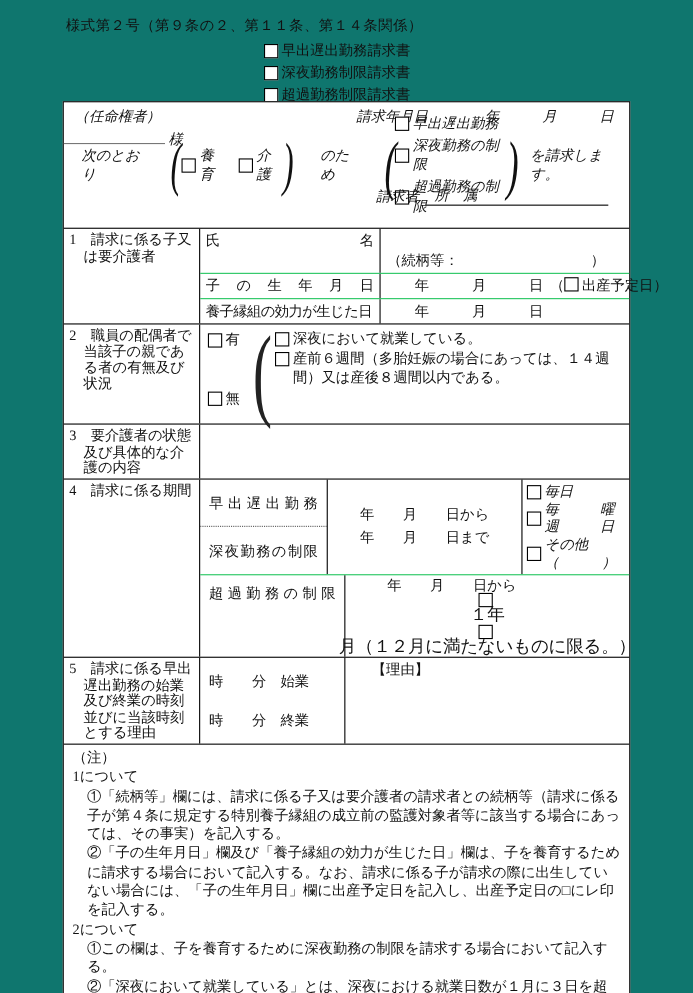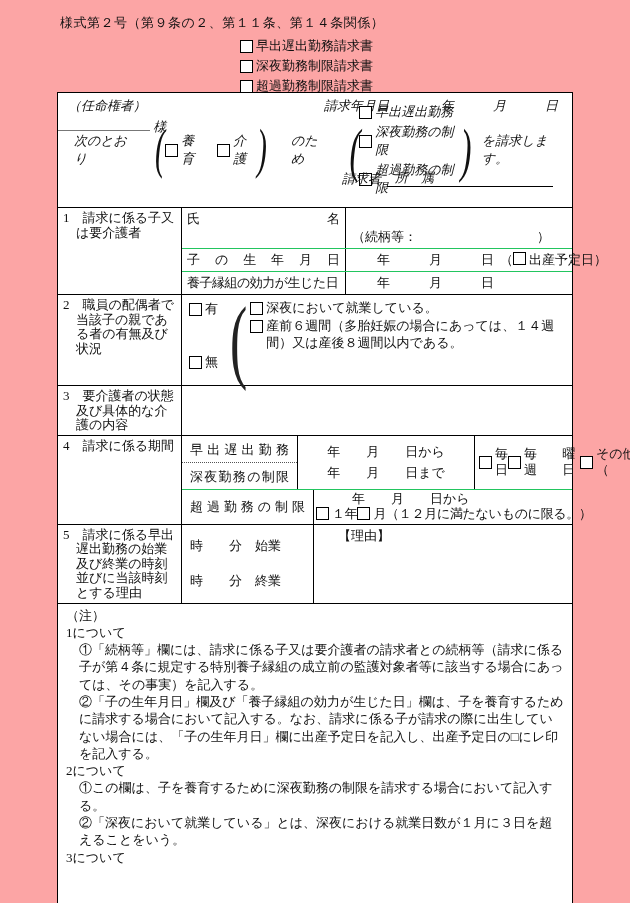--- a/index.html
+++ b/index.html
@@ -1,17 +1,17 @@
 <!DOCTYPE html>
 <html lang="ja"><head>
 <meta charset="utf-8">
 <style>
   html,body{margin:0;padding:0;background:#fff;}
   body{font-family:"Liberation Serif","DejaVu Serif",serif;color:#111;font-size:13px;}
-  .page{position:relative;width:630px;height:903px;background:#fca5a5;overflow:hidden;}
+  .page{position:relative;width:630px;height:903px;background:#0f766e;overflow:hidden;}
 
   
   .form-number{position:absolute;left:60px;top:14px;letter-spacing:.5px;}
   .title-block{position:absolute;left:240px;top:36px;}
   .title-line{display:flex;align-items:center;height:20px;}
 
   
   .cb{display:inline-block;width:11px;height:11px;border:1px solid #000;background:#fff;flex:none;margin-right:3px;vertical-align:-1px;}
 
   
@@ -68,27 +68,27 @@
   .s3content{min-height:42px;}
 
   
   .s4right{display:flex;flex-direction:column;}
   .row4a{display:flex;min-height:53px;}
   .subcol{width:115px;flex:none;border-right:1px solid #000;display:flex;flex-direction:column;}
   .sub{flex:1;padding:5px 8px 3px;display:flex;flex-direction:column;justify-content:center;}
   .sub-inner{text-align:justify;text-align-last:justify;}
   .dotted{border-bottom:1px dotted #555;}
   .datecol{width:176px;flex:none;border-right:1px solid #000;display:flex;flex-direction:column;justify-content:center;gap:3px;text-align:center;white-space:nowrap;}
-  .freqcol{flex:1;min-width:0;padding:3px 3px 3px 4px;display:flex;flex-direction:row;justify-content:space-between;line-height:16px;}
+  .freqcol{flex:1;min-width:0;padding:3px 3px 3px 4px;display:flex;flex-direction:column;justify-content:space-between;line-height:16px;font-style:italic;}
   .wkgap{display:inline-block;width:30px;}
   .row4b{display:flex;min-height:33px;}
   .sub2{width:115px;flex:none;border-right:1px solid #000;padding:8px 8px;}
   .ot{flex:1;min-width:0;padding:1px 2px;line-height:15.5px;}
   .ot1{padding-left:36px;}
-  .ot2{white-space:nowrap;font-size:13px;letter-spacing:-.3px;display:flex;align-items:center;}
+  .ot2{white-space:nowrap;font-size:16px;letter-spacing:-.3px;display:flex;align-items:center;flex-direction:column;}
   .gap16{display:inline-block;width:14px;}
   .gap10{display:inline-block;width:10px;}
 
   
   .timecol{width:115px;flex:none;border-right:1px solid #000;display:flex;flex-direction:column;justify-content:space-around;padding:4px 8px;min-height:70px;white-space:nowrap;}
   .reason{flex:1;padding:2px 6px;margin-left:18px;}
 
   
   .notes-sec{display:block;}
   .notes{padding:3px 8px 6px 8px;line-height:17.3px;min-height:325px;}

